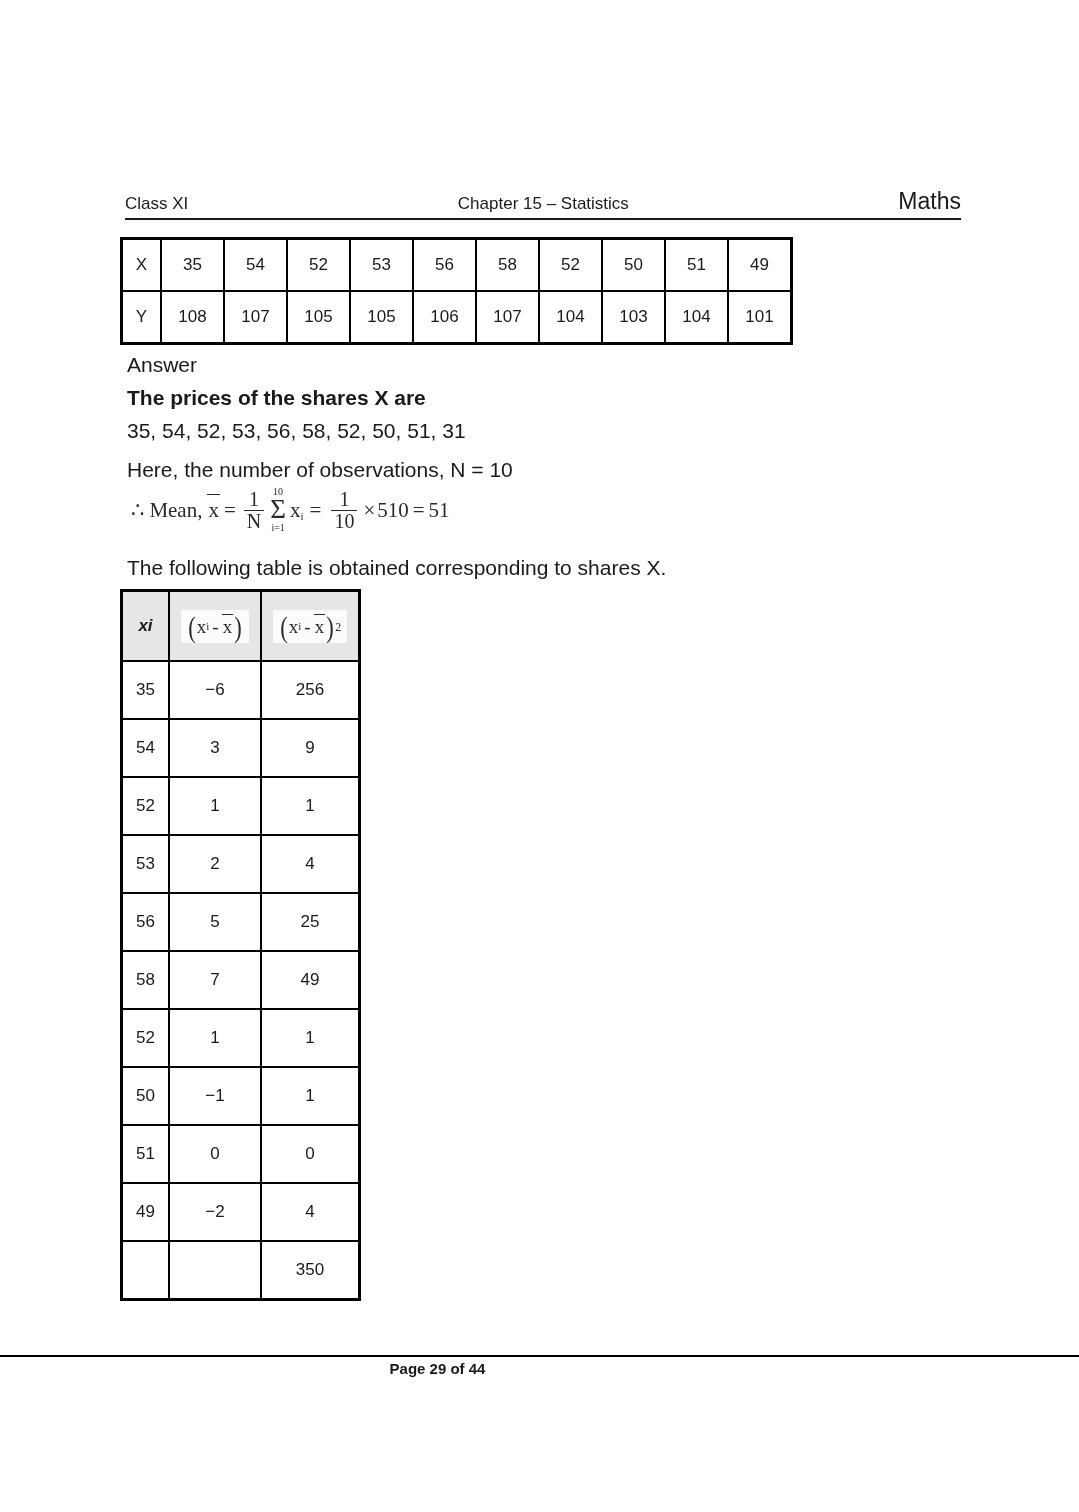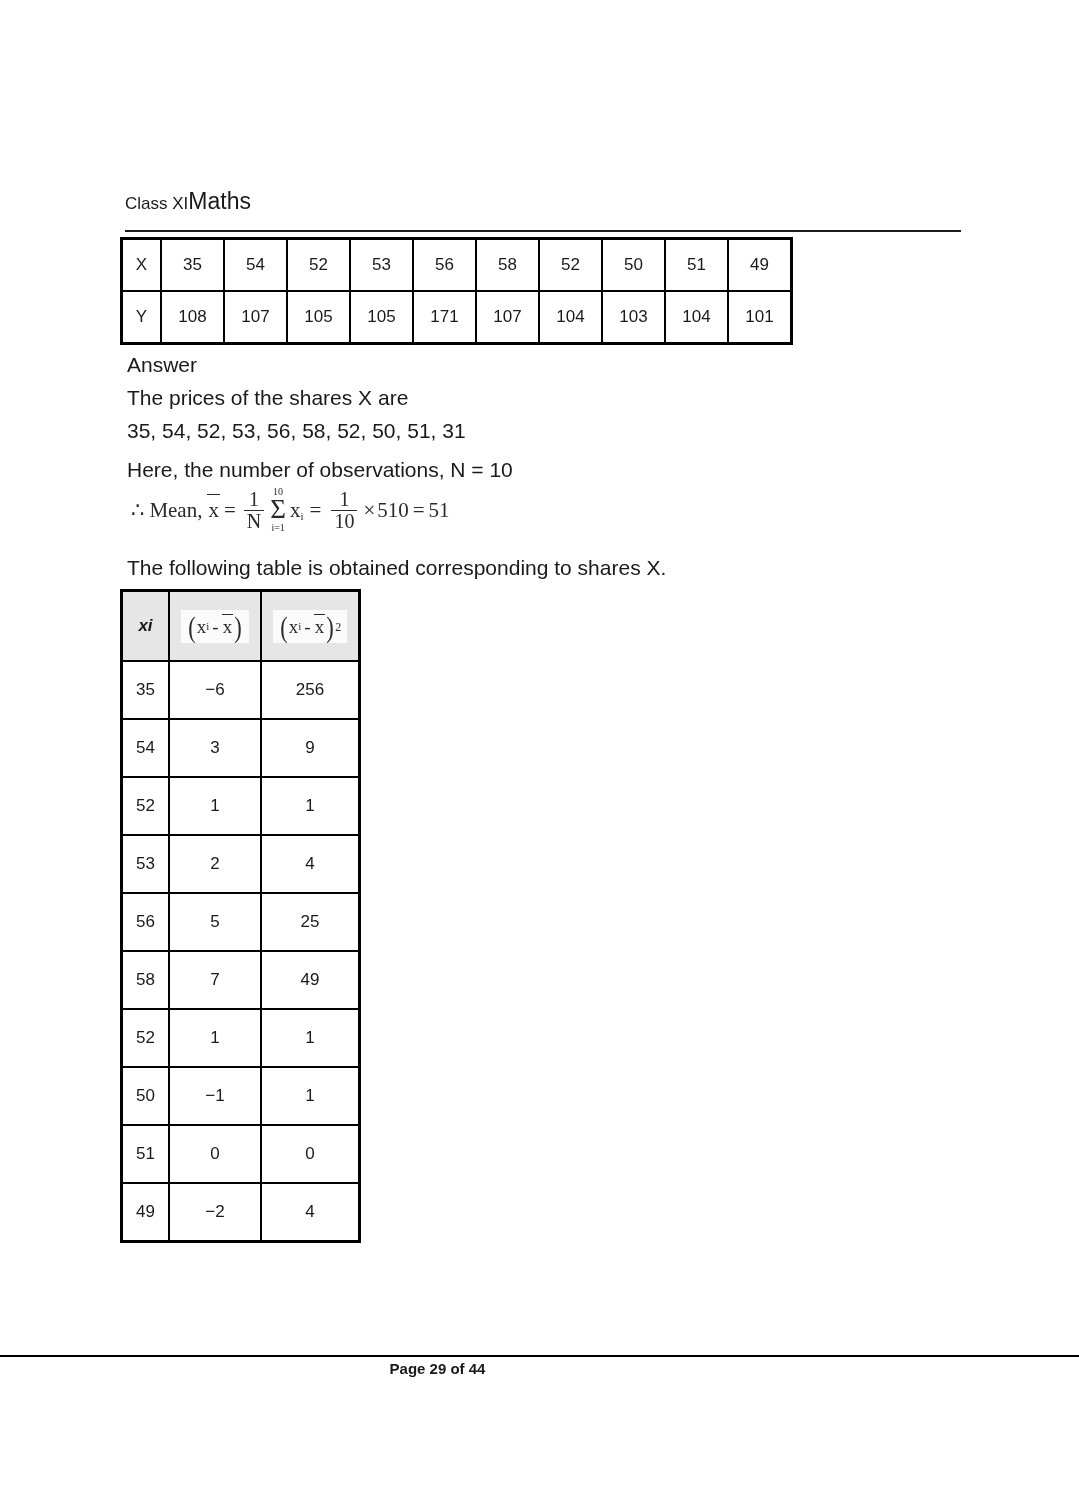--- a/index.html
+++ b/index.html
@@ -16,21 +16,21 @@
     overflow: hidden;
   }
 
   
   .page-header {
     position: absolute;
     left: 125px;
     top: 188px;
     width: 836px;
     border-bottom: 2px solid #1a1a1a;
-    padding-bottom: 15px;
+    padding-bottom: 3px;
     display: flex;
     align-items: baseline;
   }
   .hdr-left   { font-size: 17px; white-space: nowrap; }
   .hdr-center { font-size: 17px; white-space: nowrap; flex: 1; text-align: center; }
   .hdr-right  { font-size: 23px; white-space: nowrap; }
 
   
   .xy-table {
     position: absolute;
@@ -53,21 +53,21 @@
 
   
   .para {
     position: absolute;
     left: 127px;
     font-size: 21px;
     line-height: 1.2;
     white-space: nowrap;
   }
   .p-answer   { top: 352px; }
-  .p-prices   { top: 385px; }
+  .p-prices   { top: 385px; font-weight: bold; }
   .p-values   { top: 418px; }
   .p-nobs     { top: 457px; }
   .p-follow   { top: 555px; }
 
   
   .mean-formula {
     position: absolute;
     left: 131px;
     top: 487px;
     font-family: "Liberation Serif", serif;
@@ -173,20 +173,21 @@
     font-size: 15px;
     font-weight: bold;
     color: #1a1a1a;
   }
 </style>
 </head>
 <body>
 
 <div class="page-header">
   <span class="hdr-left">Class XI</span>
+  <span class="hdr-center">Chapter 15 – Statistics</span>
   <span class="hdr-right">Maths</span>
 </div>
 
 <table class="xy-table">
   <tbody>
     <tr>
       <td class="lbl">X</td>
       <td class="val">35</td>
       <td class="val">54</td>
       <td class="val">52</td>
@@ -197,21 +198,21 @@
       <td class="val">50</td>
       <td class="val">51</td>
       <td class="val">49</td>
     </tr>
     <tr>
       <td class="lbl">Y</td>
       <td class="val">108</td>
       <td class="val">107</td>
       <td class="val">105</td>
       <td class="val">105</td>
-      <td class="val">171</td>
+      <td class="val">106</td>
       <td class="val">107</td>
       <td class="val">104</td>
       <td class="val">103</td>
       <td class="val">104</td>
       <td class="val">101</td>
     </tr>
   </tbody>
 </table>
 
 <div class="para p-answer">Answer</div>
@@ -323,17 +324,22 @@
     <tr>
       <td class="c0">51</td>
       <td class="c1">0</td>
       <td class="c2">0</td>
     </tr>
     <tr>
       <td class="c0">49</td>
       <td class="c1">−2</td>
       <td class="c2">4</td>
     </tr>
+    <tr>
+      <td class="c0"></td>
+      <td class="c1"></td>
+      <td class="c2">350</td>
+    </tr>
   </tbody>
 </table>
 
 <div class="footer-rule"></div>
 <div class="footer-text">Page 29 of 44</div>
 
 </body></html>

